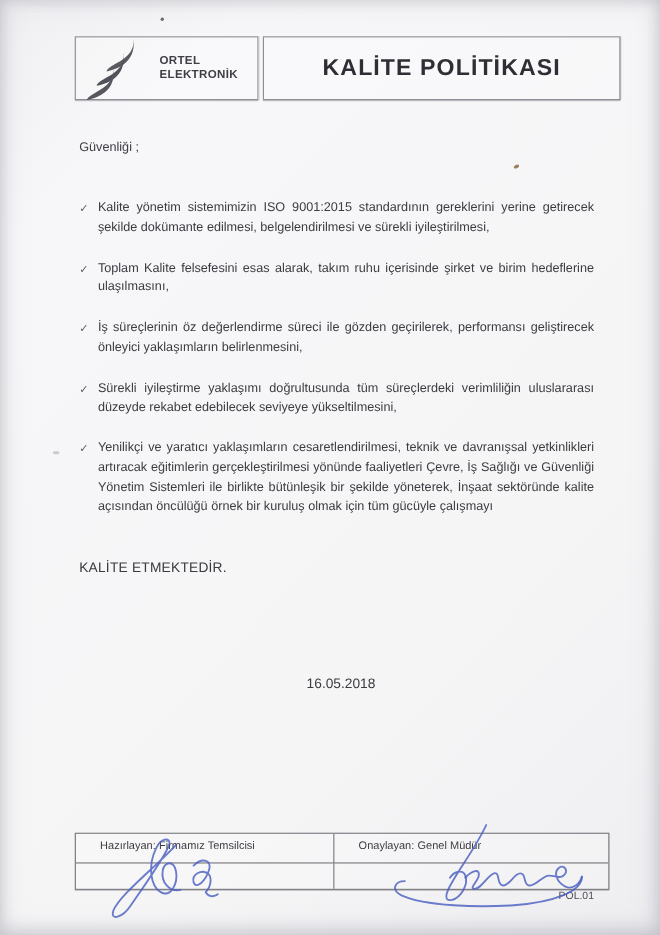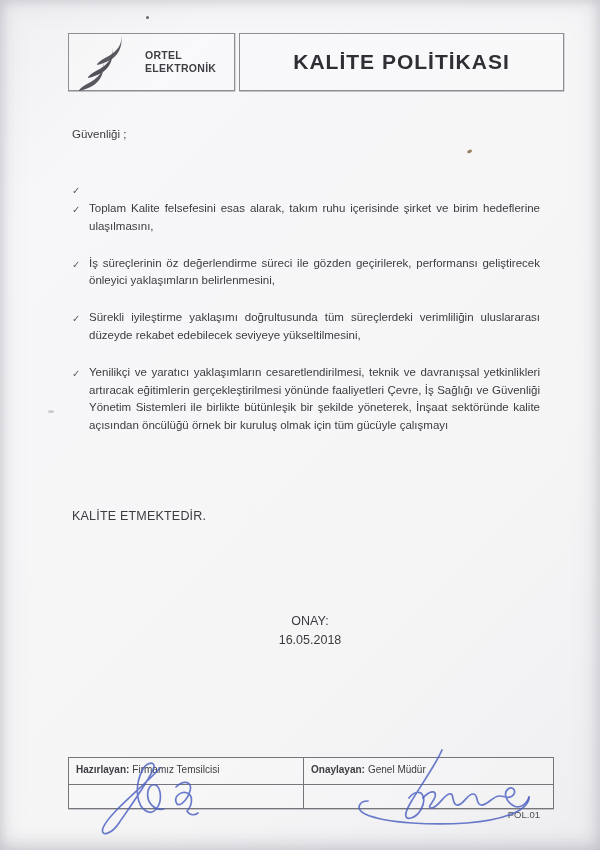--- a/index.html
+++ b/index.html
@@ -66,21 +66,21 @@
     box-shadow: 0 1px 0 rgba(90,90,100,.3);
     display: grid;
     grid-template-columns: 235px 1fr;
     grid-template-rows: 27px 1fr;
     background: rgba(255,255,255,.2);
   }
   .fcell { padding: 6px 6px 0 7px; font-size: 10px; color: #3c3c42; }
   .fc-tl { border-right: 1px solid #75757b; border-bottom: 1px solid #75757b; }
   .fc-tr { border-bottom: 1px solid #75757b; }
   .fc-bl { border-right: 1px solid #75757b; }
-  .flabel { font-weight: bold; }
+  .flabel { font-weight: normal; margin-left: 15px; }
   .fval { margin-left: 3px; }
   .doc-code {
     position: absolute; left: 440px; top: 809px; width: 100px;
     text-align: right; font-size: 9.5px; color: #4c4c52;
   }
 
   
   .sig { position: absolute; z-index: 5; pointer-events: none; }
   .sig path { fill: none; stroke-width: 1.7; stroke-linecap: round; stroke-linejoin: round; opacity: .82; }
   .speck { position: absolute; border-radius: 50%; pointer-events: none; }
@@ -113,20 +113,21 @@
 
   <div class="hbox title-box">
     <h1 class="doc-title">KALİTE POLİTİKASI</h1>
   </div>
 
   <p class="intro">Güvenliği ;</p>
 
   <ul class="bullets">
     <li>
       <span class="check">✓</span>
+      <span>Kalite yönetim sistemimizin ISO 9001:2015 standardının gereklerini yerine getirecek şekilde dokümante edilmesi, belgelendirilmesi ve sürekli iyileştirilmesi,</span>
     </li>
     <li>
       <span class="check">✓</span>
       <span>Toplam Kalite felsefesini esas alarak, takım ruhu içerisinde şirket ve birim hedeflerine ulaşılmasını,</span>
     </li>
     <li>
       <span class="check">✓</span>
       <span>İş süreçlerinin öz değerlendirme süreci ile gözden geçirilerek, performansı geliştirecek önleyici yaklaşımların belirlenmesini,</span>
     </li>
     <li>
@@ -135,21 +136,20 @@
     </li>
     <li>
       <span class="check">✓</span>
       <span>Yenilikçi ve yaratıcı yaklaşımların cesaretlendirilmesi, teknik ve davranışsal yetkinlikleri artıracak eğitimlerin gerçekleştirilmesi yönünde faaliyetleri Çevre, İş Sağlığı ve Güvenliği Yönetim Sistemleri ile birlikte bütünleşik bir şekilde yöneterek, İnşaat sektöründe kalite açısından öncülüğü örnek bir kuruluş olmak için tüm gücüyle çalışmayı</span>
     </li>
   </ul>
 
   <p class="commitment">KALİTE ETMEKTEDİR.</p>
 
   <div class="approval">
-    <div>ONAY:</div>
     <div>16.05.2018</div>
   </div>
 
   <div class="ftable">
     <div class="fcell fc-tl">
       <span class="flabel">Hazırlayan:</span><span class="fval">Firmamız Temsilcisi</span>
     </div>
     <div class="fcell fc-tr">
       <span class="flabel">Onaylayan:</span><span class="fval">Genel Müdür</span>
     </div>

